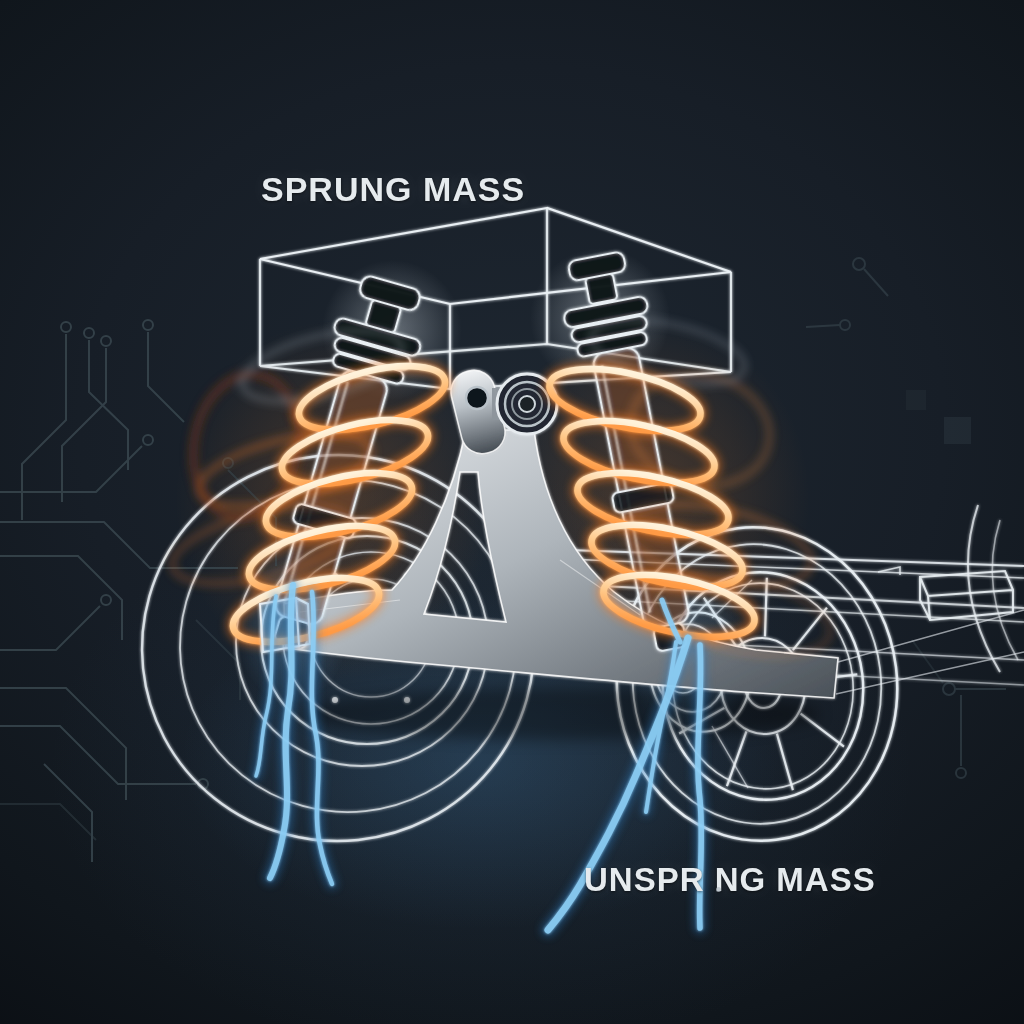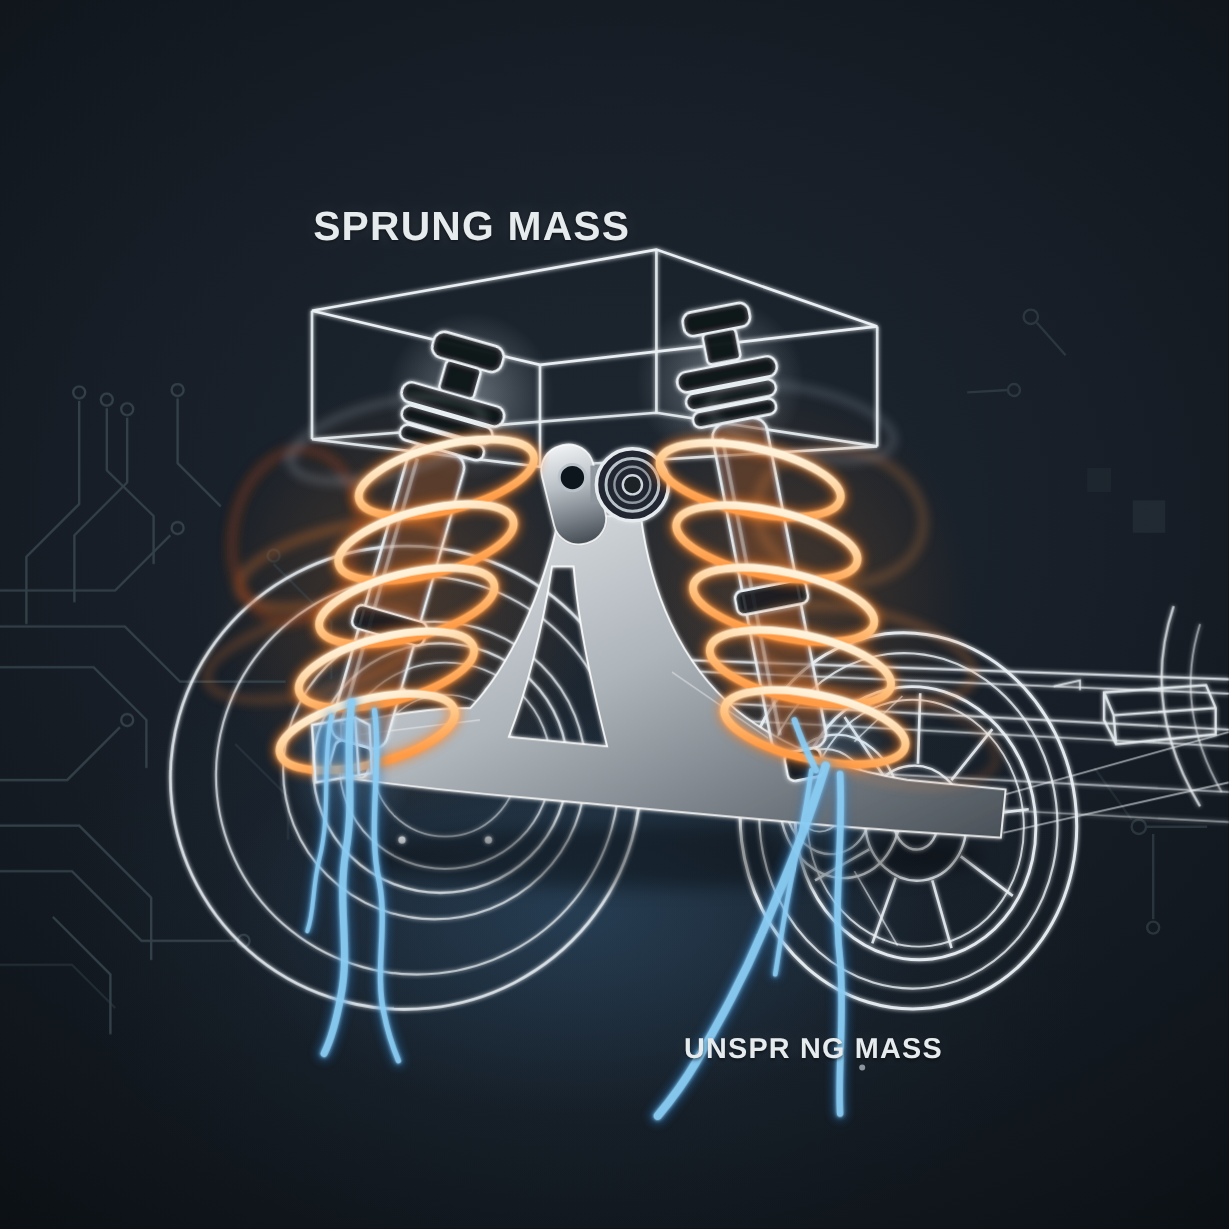--- a/index.html
+++ b/index.html
@@ -10,21 +10,21 @@
       radial-gradient(ellipse 900px 760px at 50% 42%, #1e2731 0%, #171e27 48%, #10161c 80%, #0b0f14 100%);
     font-family:"Liberation Sans",sans-serif;
   }
   .stage svg{position:absolute;left:0;top:0;}
   .label{
     position:absolute;font-weight:700;color:var(--label,#e6ebee);
     letter-spacing:1px;white-space:nowrap;
     text-shadow:0 1px 3px rgba(0,0,0,.55), 0 0 16px rgba(255,255,255,.10);
   }
   .label-sprung{left:261px;top:170px;font-size:34px;text-align:center;}
-  .label-unsprung{left:570px;top:861px;font-size:24px;}
+  .label-unsprung{left:584px;top:861px;font-size:33px;}
   .tiny-dot{
     position:absolute;left:716px;top:887px;width:5px;height:5px;border-radius:50%;
     background:rgba(180,190,198,.75);
   }
   .wire{stroke:var(--wireframe,#e9eff3);fill:none;}
   .circ{stroke:var(--circuit,#39474f);fill:none;stroke-width:2;}
   .circ-node{stroke:var(--circuit,#39474f);fill:none;stroke-width:2;}
 </style>
 </head>
 <body>

